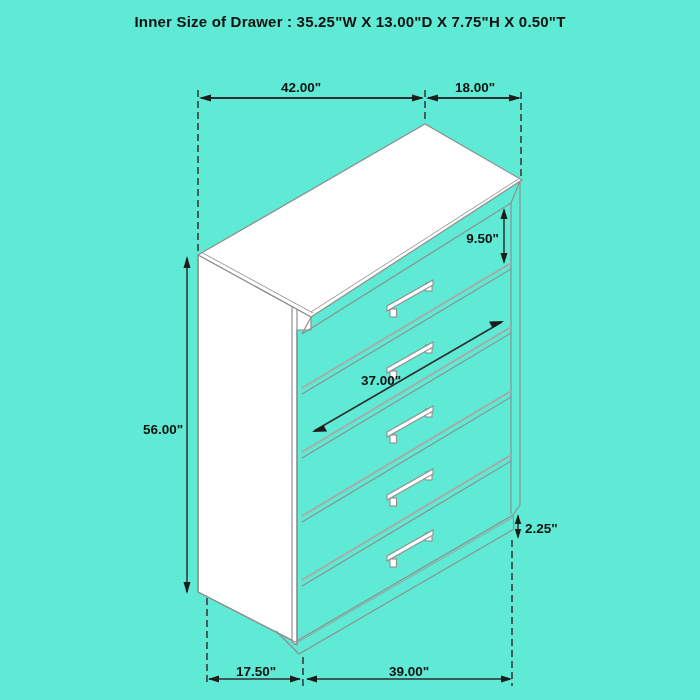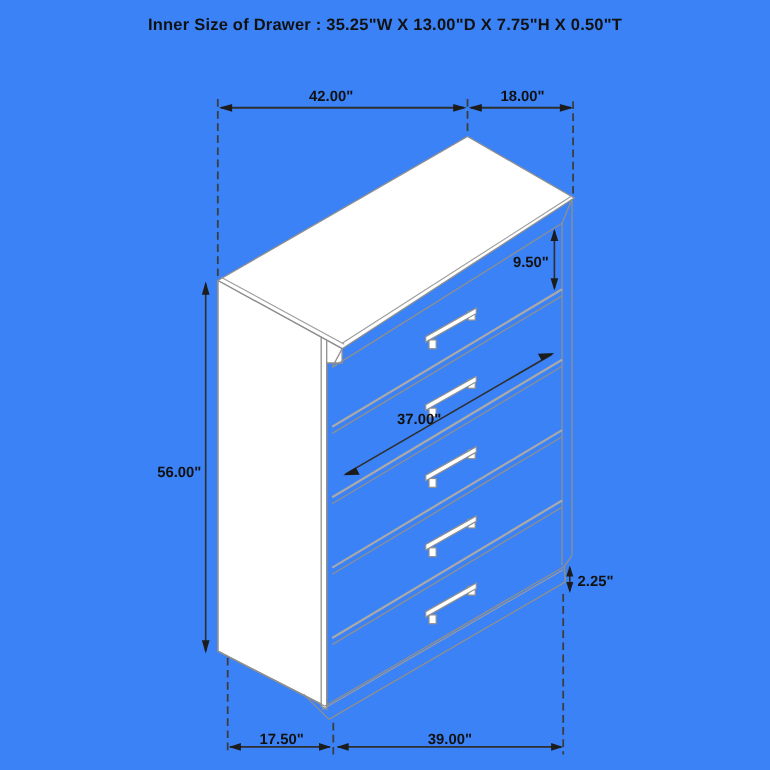--- a/index.html
+++ b/index.html
@@ -1,19 +1,19 @@
 <!DOCTYPE html>
 <html><head>
 <meta charset="utf-8">
 <style>
   html,body{margin:0;padding:0;background:#ffffff;}
   .stage{
     position:relative;
     width:700px;height:700px;
-    background:#3b82f6;
+    background:#5eead4;
     font-family:"Liberation Sans", sans-serif;
     overflow:hidden;
   }
   svg{display:block;}
   text{
     font-family:"Liberation Sans", sans-serif;
     font-weight:bold;
     fill:#111111;
   }
   .title-text{font-size:15px;letter-spacing:.2px;}

